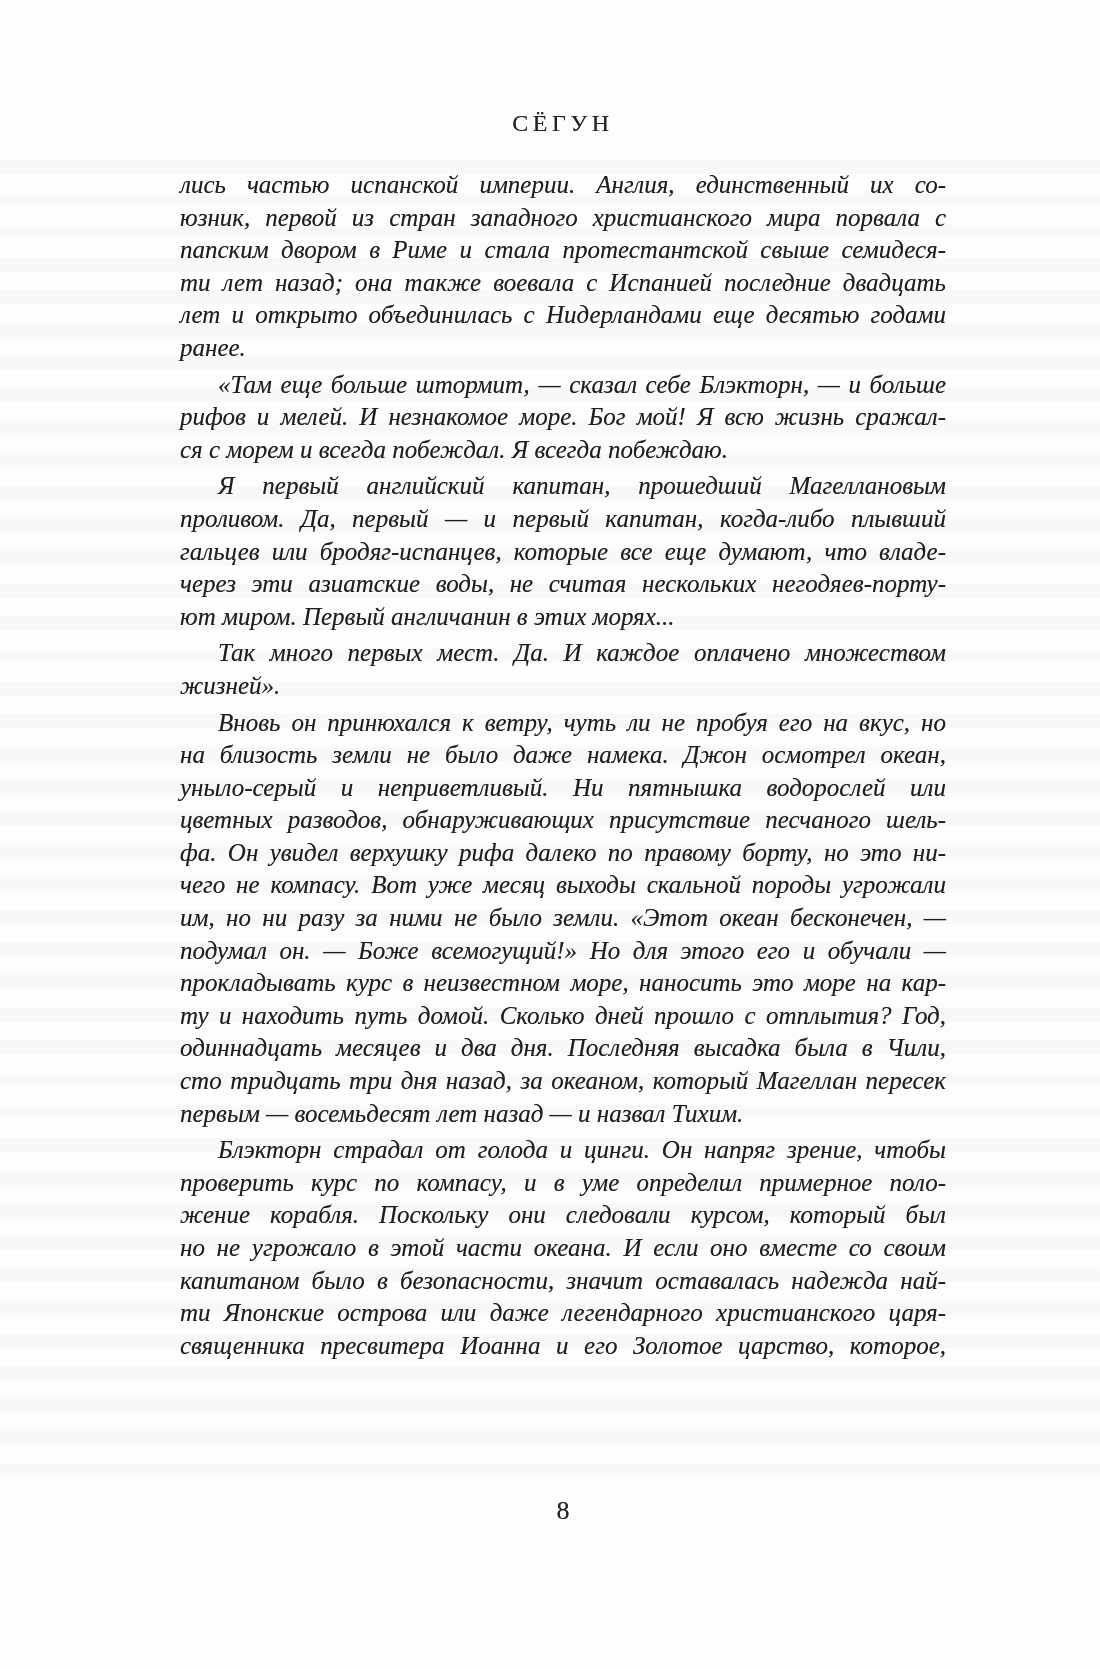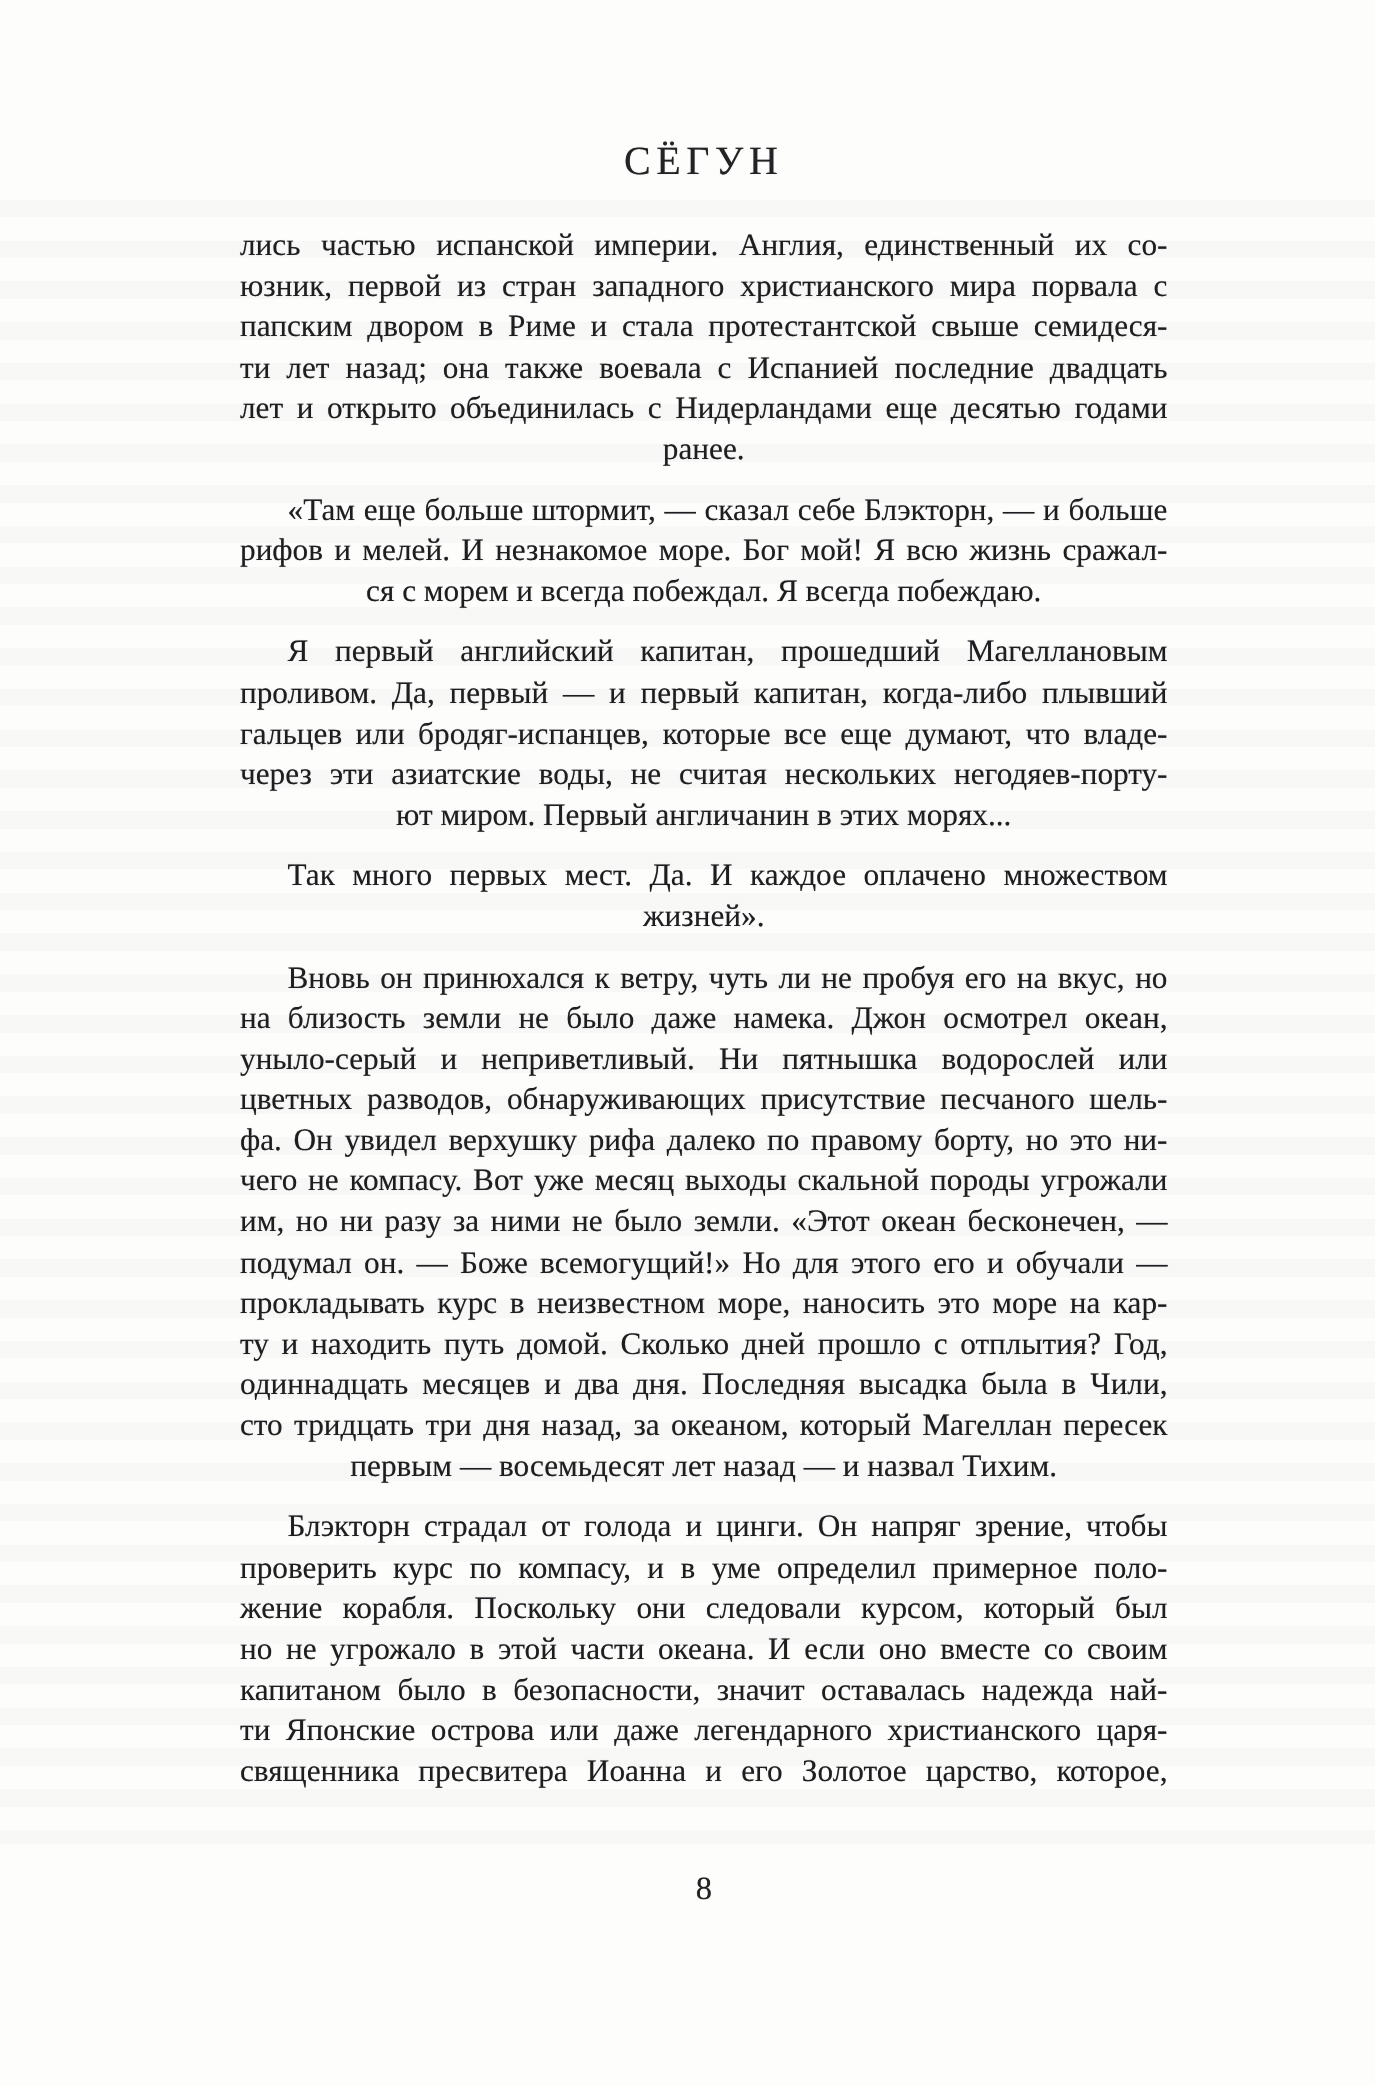--- a/index.html
+++ b/index.html
@@ -30,37 +30,37 @@
       rgba(255,255,255,0) 32.6px
     );
     pointer-events: none;
   }
   .running-head {
     position: absolute;
     top: 110px;
     left: 176px;
     width: 774px;
     text-align: center;
-    font-size: 32px;
+    font-size: 24px;
     letter-spacing: 4.5px;
     color: #232326;
     text-shadow: 0 0 0.6px rgba(30,30,35,0.55);
   }
   .text-block {
     position: absolute;
     top: 165px;
     left: 176px;
     width: 774px;
     font-size: 25px;
     line-height: 32.6px;
     text-shadow: 0 0 0.6px rgba(30,30,35,0.5);
   }
-  .paragraph { margin: 16px; }
+  .paragraph { margin: 4px; font-style: italic; }
   .line {
-    text-align: center;
+    text-align: left;
     white-space: normal;
   }
   .line.just {
     text-align: justify;
     text-align-last: justify;
   }
   .line.indent {
     text-indent: 38px;
   }
   .page-number {

